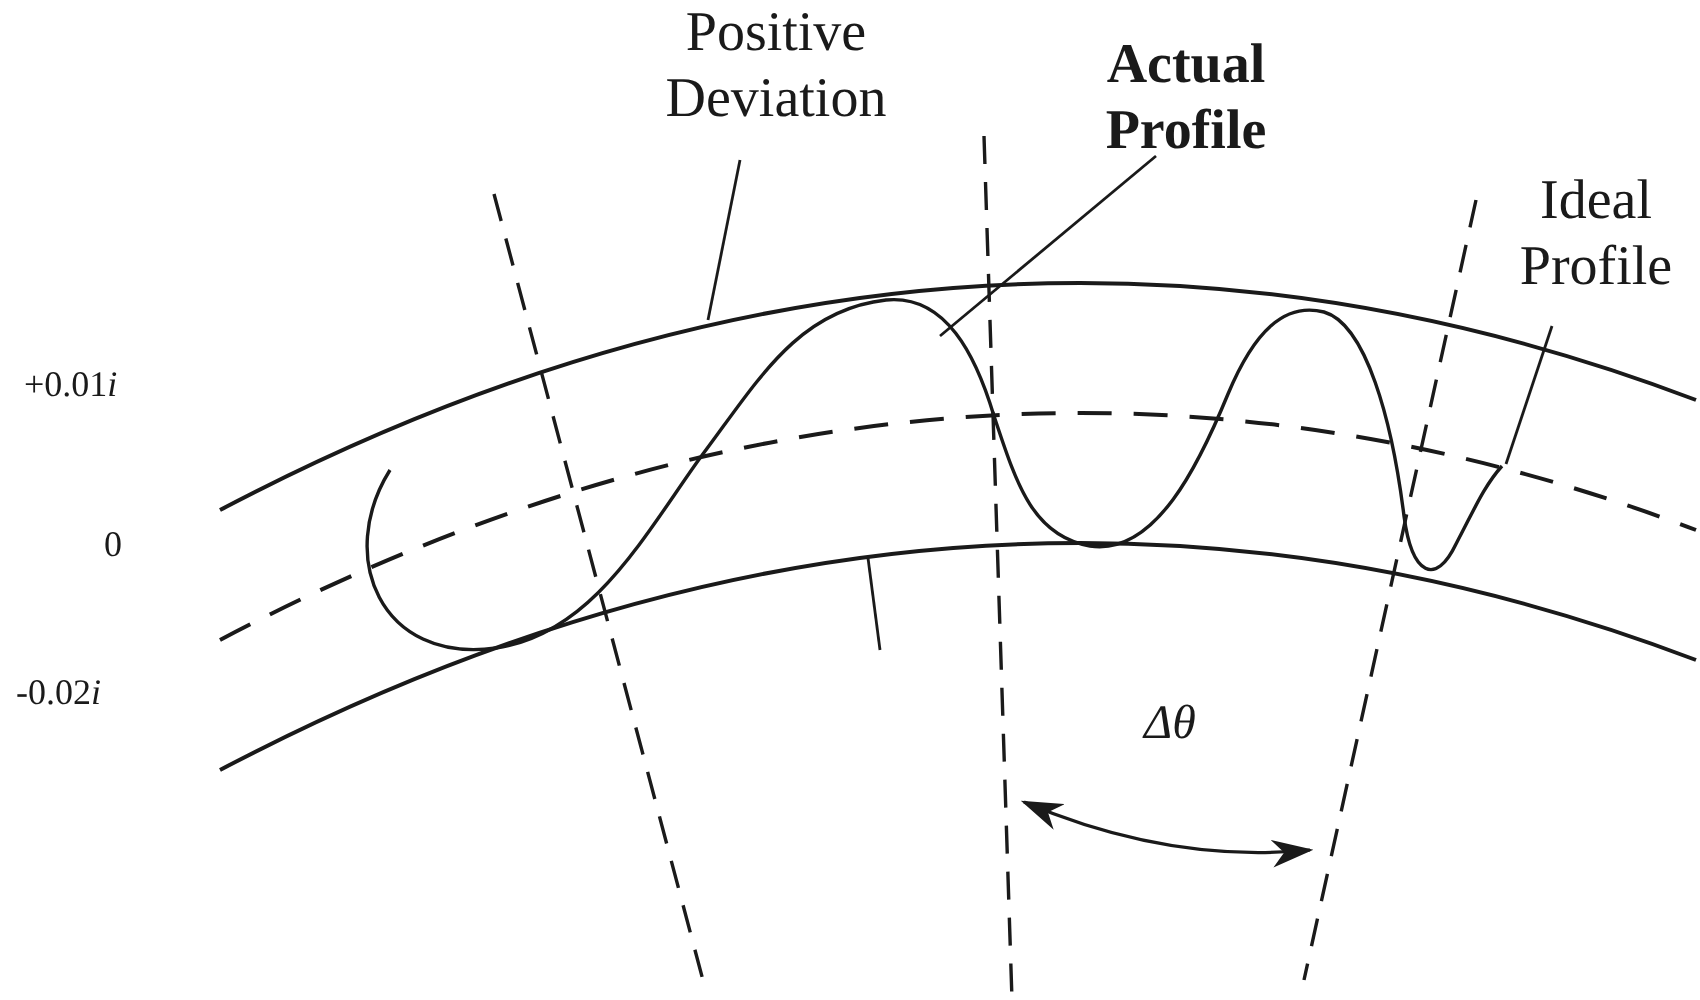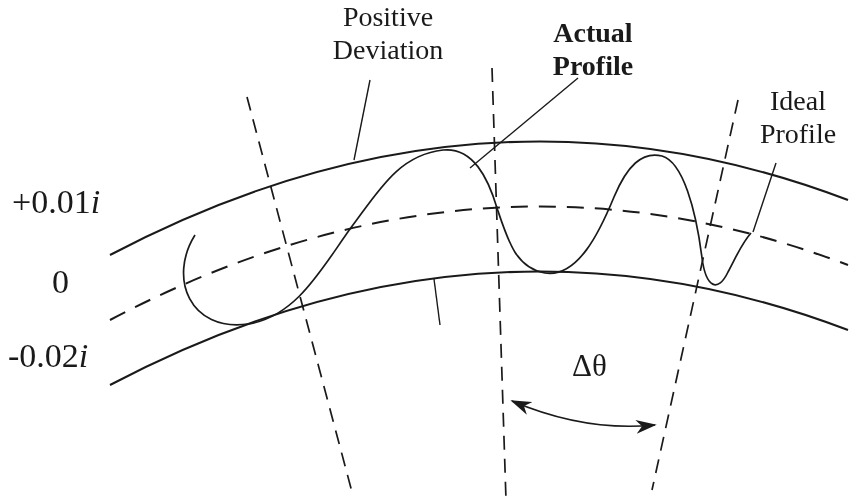--- a/index.html
+++ b/index.html
@@ -16,26 +16,26 @@
   .label {
     position: absolute;
     font-size: 28px;
     line-height: 1.18;
     text-align: center;
     color: var(--ink);
     white-space: normal;
     user-select: none;
   }
   .axis {
-    font-size: 34px;
+    font-size: 18px;
     text-align: right;
     white-space: nowrap;
   }
   .it { font-style: italic; }
-  .angle { font-size: 31px; white-space: nowrap; }
+  .angle { font-style: italic; font-size: 24px; white-space: nowrap; }
 </style>
 </head>
 <body>
 
 <div class="stage">
 
   <svg width="850" height="500" viewBox="0 0 850 500">
     <defs>
       <marker id="arrow" viewBox="0 0 12 8" refX="11" refY="4" markerWidth="13" markerHeight="9" orient="auto-start-reverse">
         <path d="M0,0 L12,4 L0,8 L3.5,4 Z" fill="currentColor"></path>

